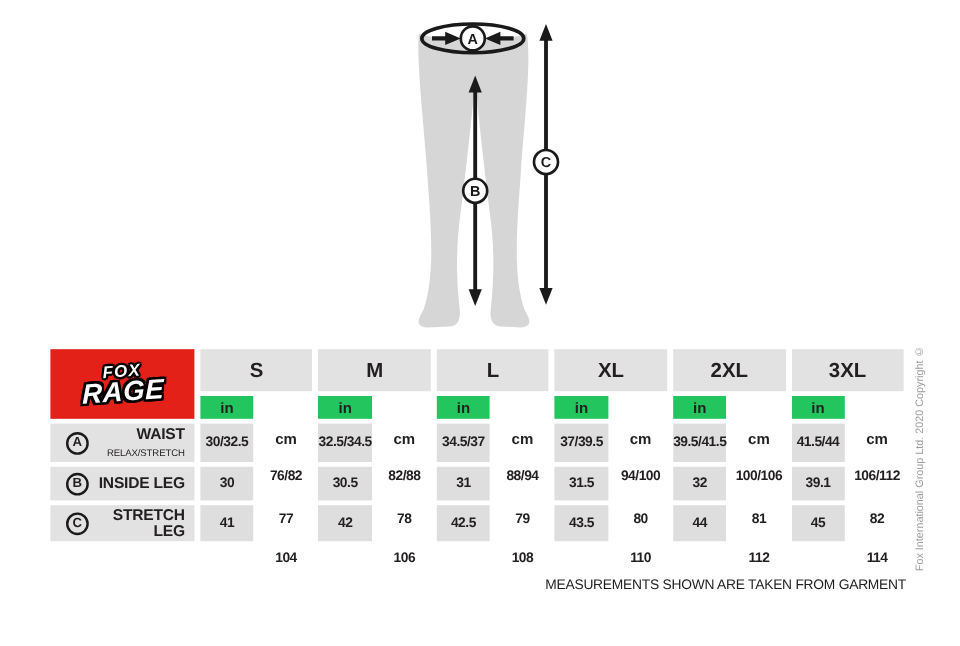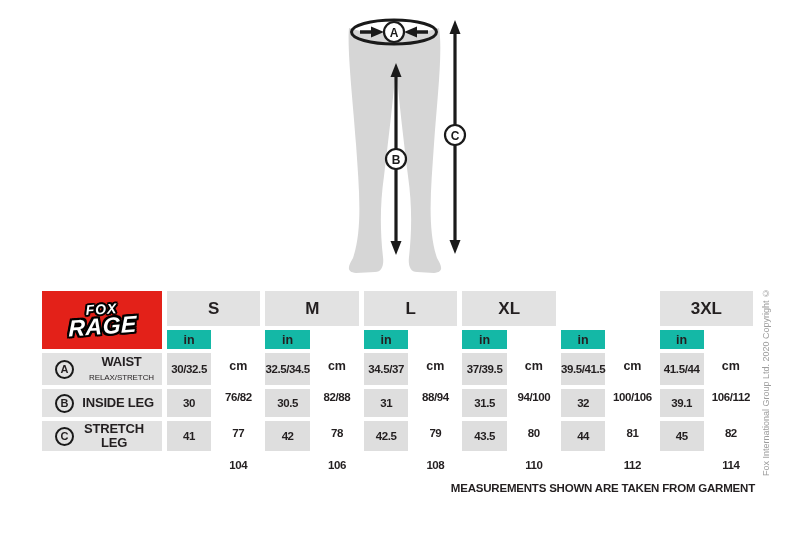--- a/index.html
+++ b/index.html
@@ -12,21 +12,21 @@
   
   .diagram { position:absolute; left:338px; top:6px; width:140px; height:272px; }
 
   
   .page-title {
     position:absolute; top:261px; right:45px;
     font-size:19px; font-weight:700; letter-spacing:-0.3px; white-space:nowrap;
   }
   .footnote {
     position:absolute; top:482px; right:45px;
-    font-size:11.5px; font-weight:700; letter-spacing:-0.2px; white-space:nowrap;text-align:center;
+    font-size:11.5px; font-weight:400; letter-spacing:-0.2px; white-space:nowrap;text-align:center;
   }
   .copyright {
     position:absolute; left:761px; top:301px; height:175px;
     writing-mode:vertical-rl; transform:rotate(180deg);
     font-size:9px; color:#9c9c9c; white-space:nowrap;
     display:flex; align-items:center;
   }
 
   
   .size-table {
@@ -35,34 +35,34 @@
     grid-template-columns:120px repeat(12, 1fr);
     grid-template-rows:35px 19px 32px 28px 30px;
     gap:4px 5px;
   }
   .cell { display:flex; align-items:center; justify-content:center; font-weight:700; }
   .cell-logo {
     grid-column:1; grid-row:1 / span 2; background:#e32119;
     display:flex; align-items:center; justify-content:center;
   }
   .cell-size   { background:#e2e2e2; font-size:17px; }
-  .cell-unit-in{ background:#14b8a6; font-size:12.5px; }
+  .cell-unit-in{ background:#22c55e; font-size:12.5px; }
   .cell-unit-cm{ background:#ececec; font-size:12.5px;margin-top:36px; }
   .cell-val-in { background:#dedede; font-size:11.5px; letter-spacing:-0.4px; }
   .cell-val-cm { background:#737373; font-size:11.5px; letter-spacing:-0.4px;margin-top:44px; }
   .cell-label  {
     background:#e2e2e2; display:flex; align-items:center;
     justify-content:space-between; padding:0 8px 0 13px;
   }
   .marker-circle {
     width:19px; height:19px; border:2px solid #1a1a1a; border-radius:50%;
     display:flex; align-items:center; justify-content:center;
     font-size:11px; font-weight:700; flex:0 0 auto;
   }
-  .row-label { text-align:center; font-size:13px; font-weight:700; line-height:1.05; letter-spacing:-0.2px; }
+  .row-label { text-align:right; font-size:13px; font-weight:700; line-height:1.05; letter-spacing:-0.2px; }
   .row-sublabel { font-size:8px; font-weight:400; letter-spacing:-0.1px; }
 
   
   .logo-art { text-align:center; transform:rotate(-4deg); }
   .logo-fox {
     font-size:14px; font-weight:900; font-style:italic; color:#ffffff;
     letter-spacing:1px;
     text-shadow:2px 0 #000,-2px 0 #000,0 2px #000,0 -2px #000,
                 1.5px 1.5px #000,-1.5px 1.5px #000,1.5px -1.5px #000,-1.5px -1.5px #000;
   }
@@ -116,20 +116,21 @@
       <div class="logo-art">
         <div class="logo-fox">FOX</div>
         <div class="logo-rage">RAGE</div>
       </div>
     </div>
 
     <div class="cell cell-size" style="grid-column:2 / span 2">S</div>
     <div class="cell cell-size" style="grid-column:4 / span 2">M</div>
     <div class="cell cell-size" style="grid-column:6 / span 2">L</div>
     <div class="cell cell-size" style="grid-column:8 / span 2">XL</div>
+    <div class="cell cell-size" style="grid-column:10 / span 2">2XL</div>
     <div class="cell cell-size" style="grid-column:12 / span 2">3XL</div>
 
     <div class="cell cell-unit-in" style="grid-column:2">in</div>
     <div class="cell cell-unit-cm" style="grid-column:3">cm</div>
     <div class="cell cell-unit-in" style="grid-column:4">in</div>
     <div class="cell cell-unit-cm" style="grid-column:5">cm</div>
     <div class="cell cell-unit-in" style="grid-column:6">in</div>
     <div class="cell cell-unit-cm" style="grid-column:7">cm</div>
     <div class="cell cell-unit-in" style="grid-column:8">in</div>
     <div class="cell cell-unit-cm" style="grid-column:9">cm</div>

